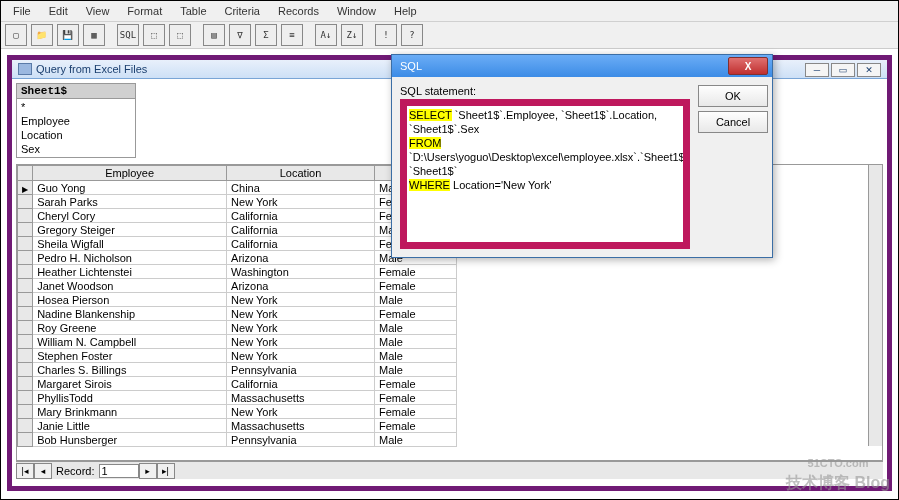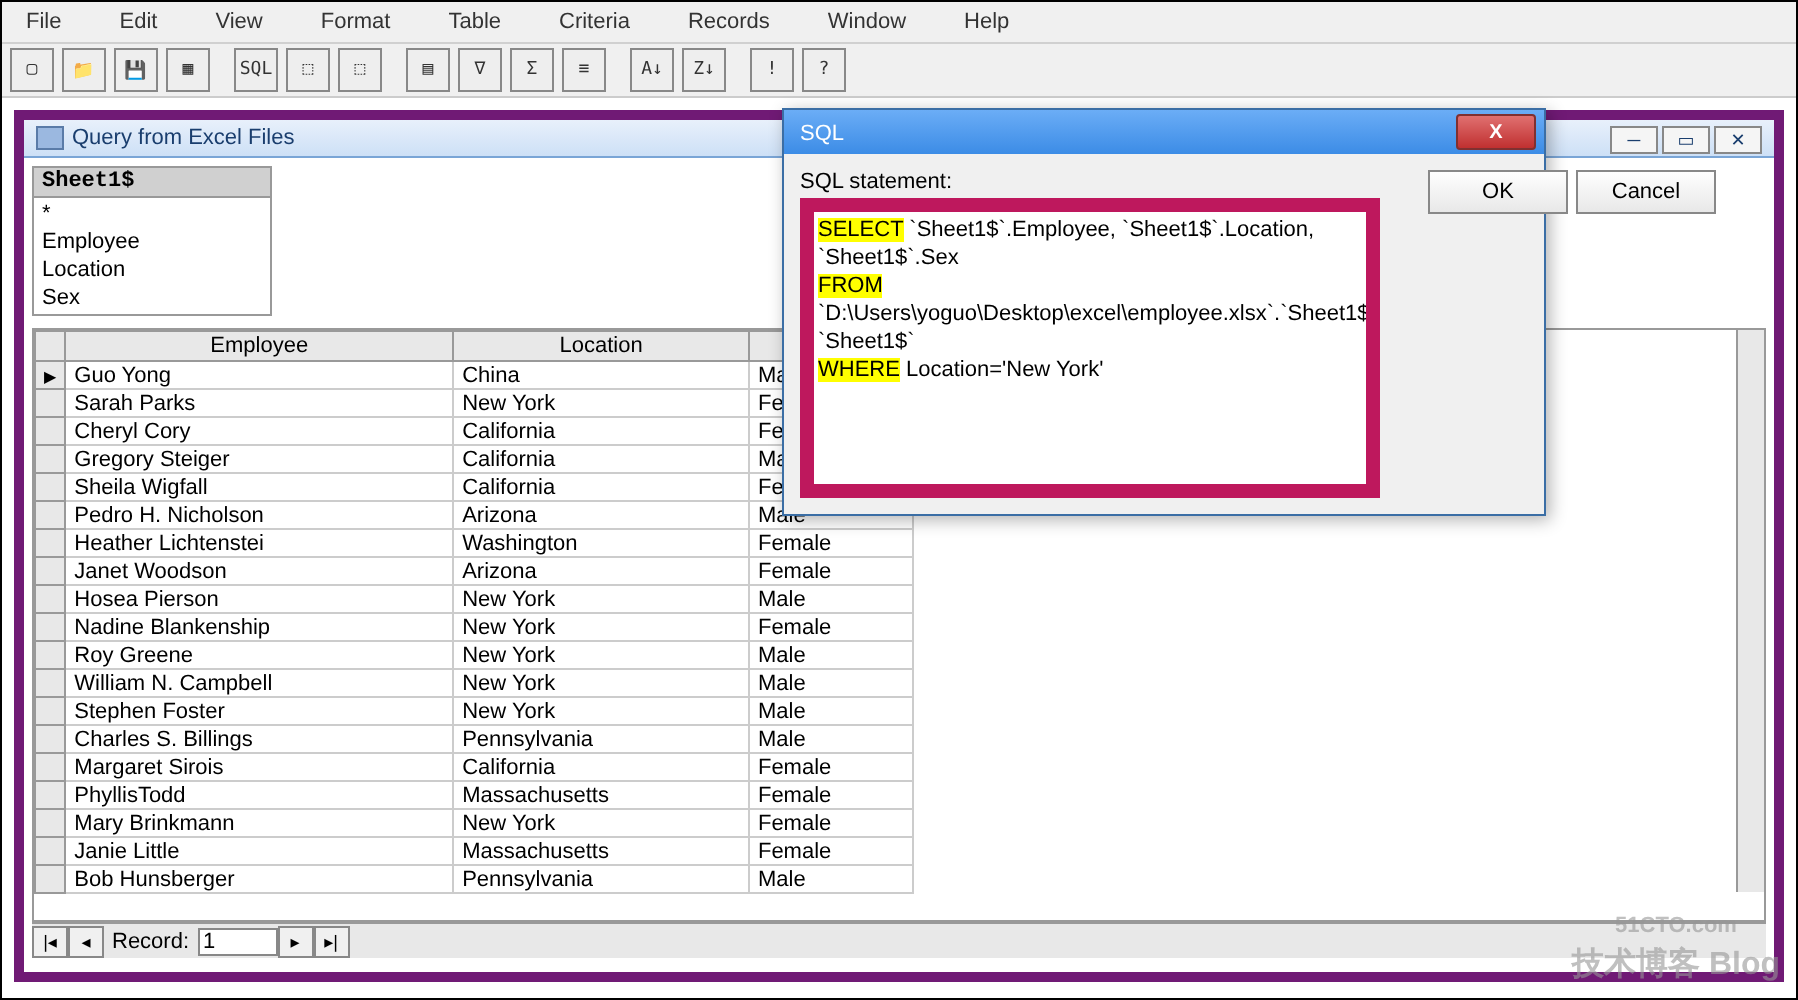--- a/index.html
+++ b/index.html
@@ -1,17 +1,17 @@
 <!DOCTYPE html>
 <html><head>
 <meta charset="utf-8">
 <style>
 *{box-sizing:border-box;margin:0;padding:0;font-family:Tahoma,Arial,sans-serif;font-size:11px}
 body{background:#fff;width:899px;height:500px;position:relative;overflow:hidden;border:1px solid #000}
-.menubar{display:flex;gap:13px;padding:2px 4px;background:#f0f0f0;border-bottom:1px solid #d0d0d0}
+.menubar{display:flex;gap:2px;padding:2px 4px;background:#f0f0f0;border-bottom:1px solid #d0d0d0}
 .menubar span{padding:2px 8px;color:#333;cursor:default}
 .toolbar{display:flex;gap:4px;padding:2px 4px;background:#f0f0f0;border-bottom:1px solid #ccc}
 .tb-btn{width:22px;height:22px;border:1px solid #888;background:#eee;display:flex;align-items:center;justify-content:center;font-size:9px;font-family:monospace;color:#333}
 .tb-sep{width:4px}
 .workspace{position:relative;background:#fff;height:calc(100% - 50px)}
 .query-win{position:absolute;left:6px;top:6px;right:6px;bottom:6px;border:5px solid #701a75;background:#fff}
 .query-title{background:linear-gradient(#e8f0fb,#cde0f6);padding:3px 6px;border-bottom:1px solid #7aa5d6;display:flex;align-items:center;gap:4px;color:#1a3e6e}
 .query-title .icon{width:14px;height:12px;background:#9bb8e0;border:1px solid #5a7ba8}
 .win-ctrl{position:absolute;right:6px;top:3px;display:flex;gap:2px}
 .win-ctrl div{width:24px;height:14px;border:1px solid #888;background:#f5f5f5;display:flex;align-items:center;justify-content:center;font-size:9px}
@@ -26,26 +26,26 @@
 .rowhdr{width:14px;background:#e8e8e8;border:1px solid #999}
 .cur-row .rowhdr::before{content:"▶";font-size:8px}
 .scroll-right{position:absolute;right:0;top:0;bottom:14px;width:14px;background:#e8e8e8;border-left:1px solid #999}
 .nav{display:flex;align-items:center;border-top:1px solid #999;background:#e8e8e8;height:18px;font-family:"Courier New",monospace}
 .nav-btn{width:18px;height:16px;border:1px solid #888;background:#f0f0f0;display:flex;align-items:center;justify-content:center;font-size:9px}
 .nav-lbl{padding:0 4px}
 .nav-input{width:40px;height:14px;border:1px solid #888;background:#fff;padding:0 2px}
 .dialog{position:absolute;left:390px;top:53px;width:382px;border:1px solid #3b6ea5;background:#f0f0f0;box-shadow:2px 2px 8px rgba(0,0,0,.3)}
 .dlg-title{background:linear-gradient(#6badf6,#3c8ce6);color:#fff;padding:4px 8px;font-size:12px;position:relative}
 .dlg-close{position:absolute;right:4px;top:2px;width:40px;height:18px;background:linear-gradient(#e07070,#c03030);border:1px solid #803030;border-radius:2px;color:#fff;display:flex;align-items:center;justify-content:center;font-size:10px;font-weight:bold}
-.dlg-body{padding:8px;display:flex;gap:24px}
+.dlg-body{padding:8px;display:flex;gap:8px}
 .sql-area{flex:1}
 .sql-lbl{margin-bottom:2px}
 .sql-text{width:290px;height:150px;border:7px solid #be185d;background:#fff;padding:2px;font-family:Arial;font-size:11px;line-height:14px;overflow:hidden;position:relative}
 .kw{background:#ffff00}
-.dlg-btns{display:flex;flex-direction:row;gap:4px}
+.dlg-btns{display:flex;flex-direction:column;gap:4px}
 .dlg-btn{width:70px;height:22px;border:1px solid #888;background:linear-gradient(#fefefe,#e8e8e8);display:flex;align-items:center;justify-content:center}
 .watermark{position:absolute;right:8px;bottom:6px;color:rgba(150,150,150,.6);font-size:20px;font-weight:bold;text-align:center;line-height:20px;pointer-events:none}
 .watermark .sub{font-size:16px}
 </style>
 </head>
 <body>
 
 <div class="menubar">
     <span>File</span>
     <span>Edit</span>

